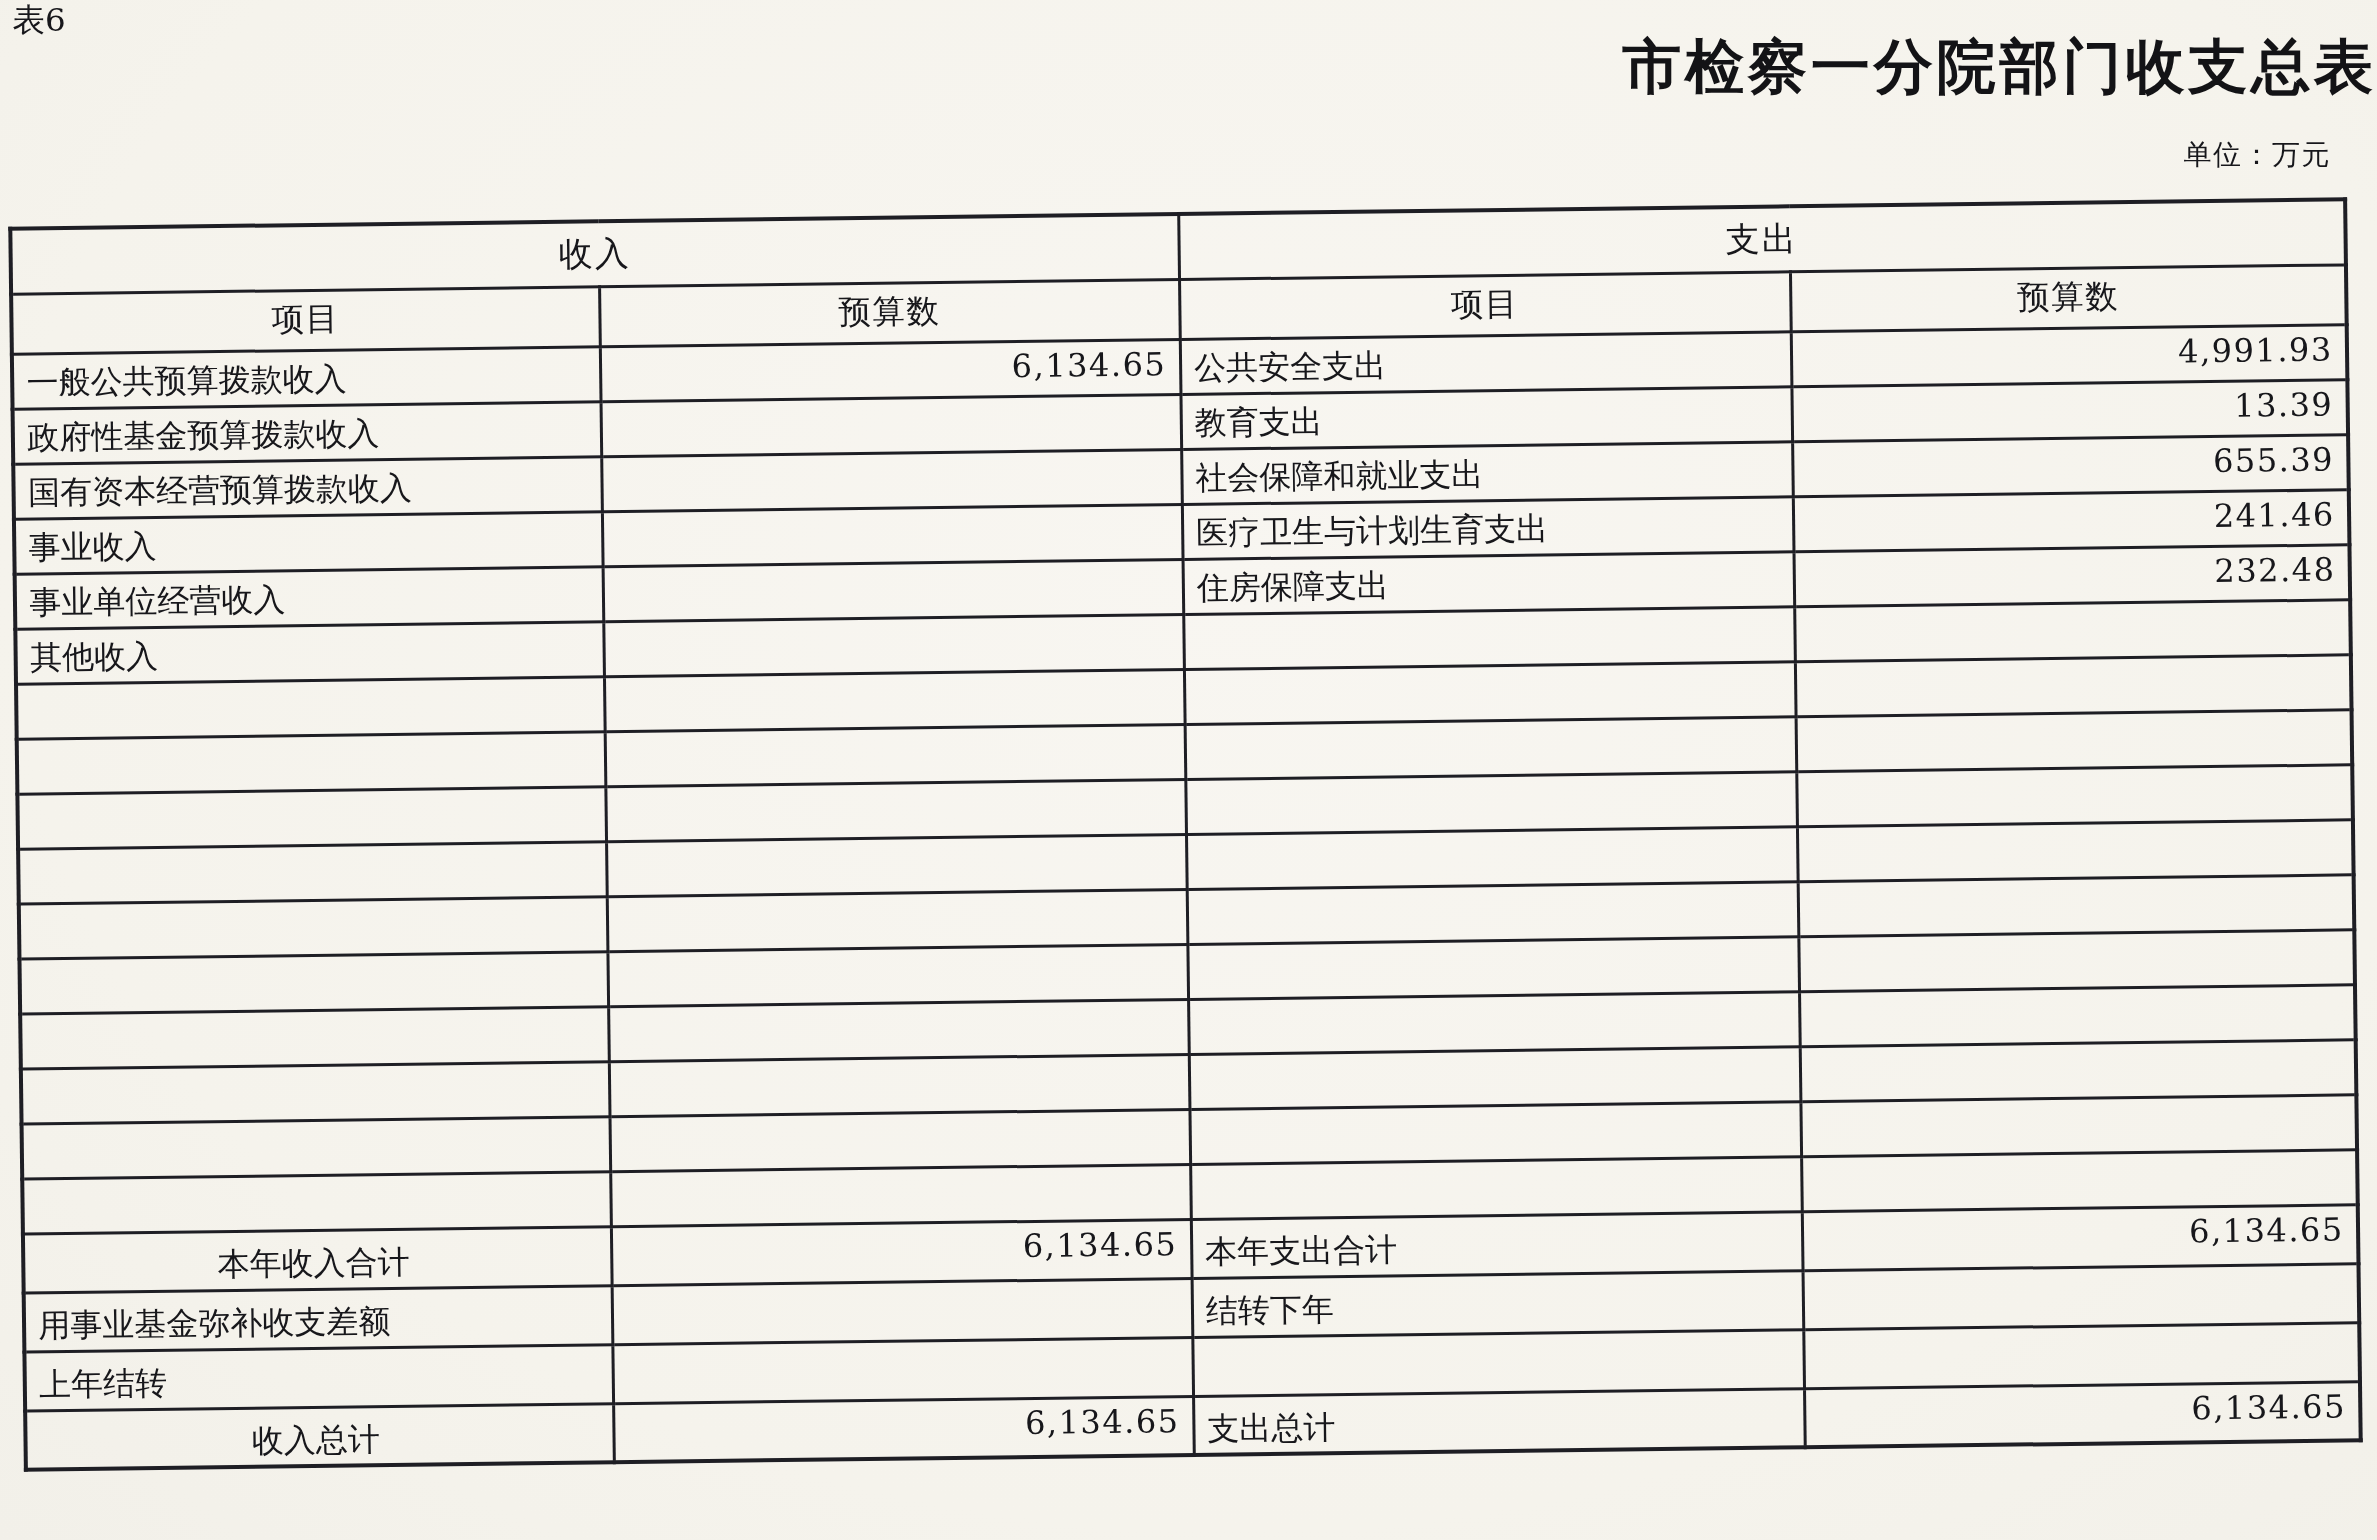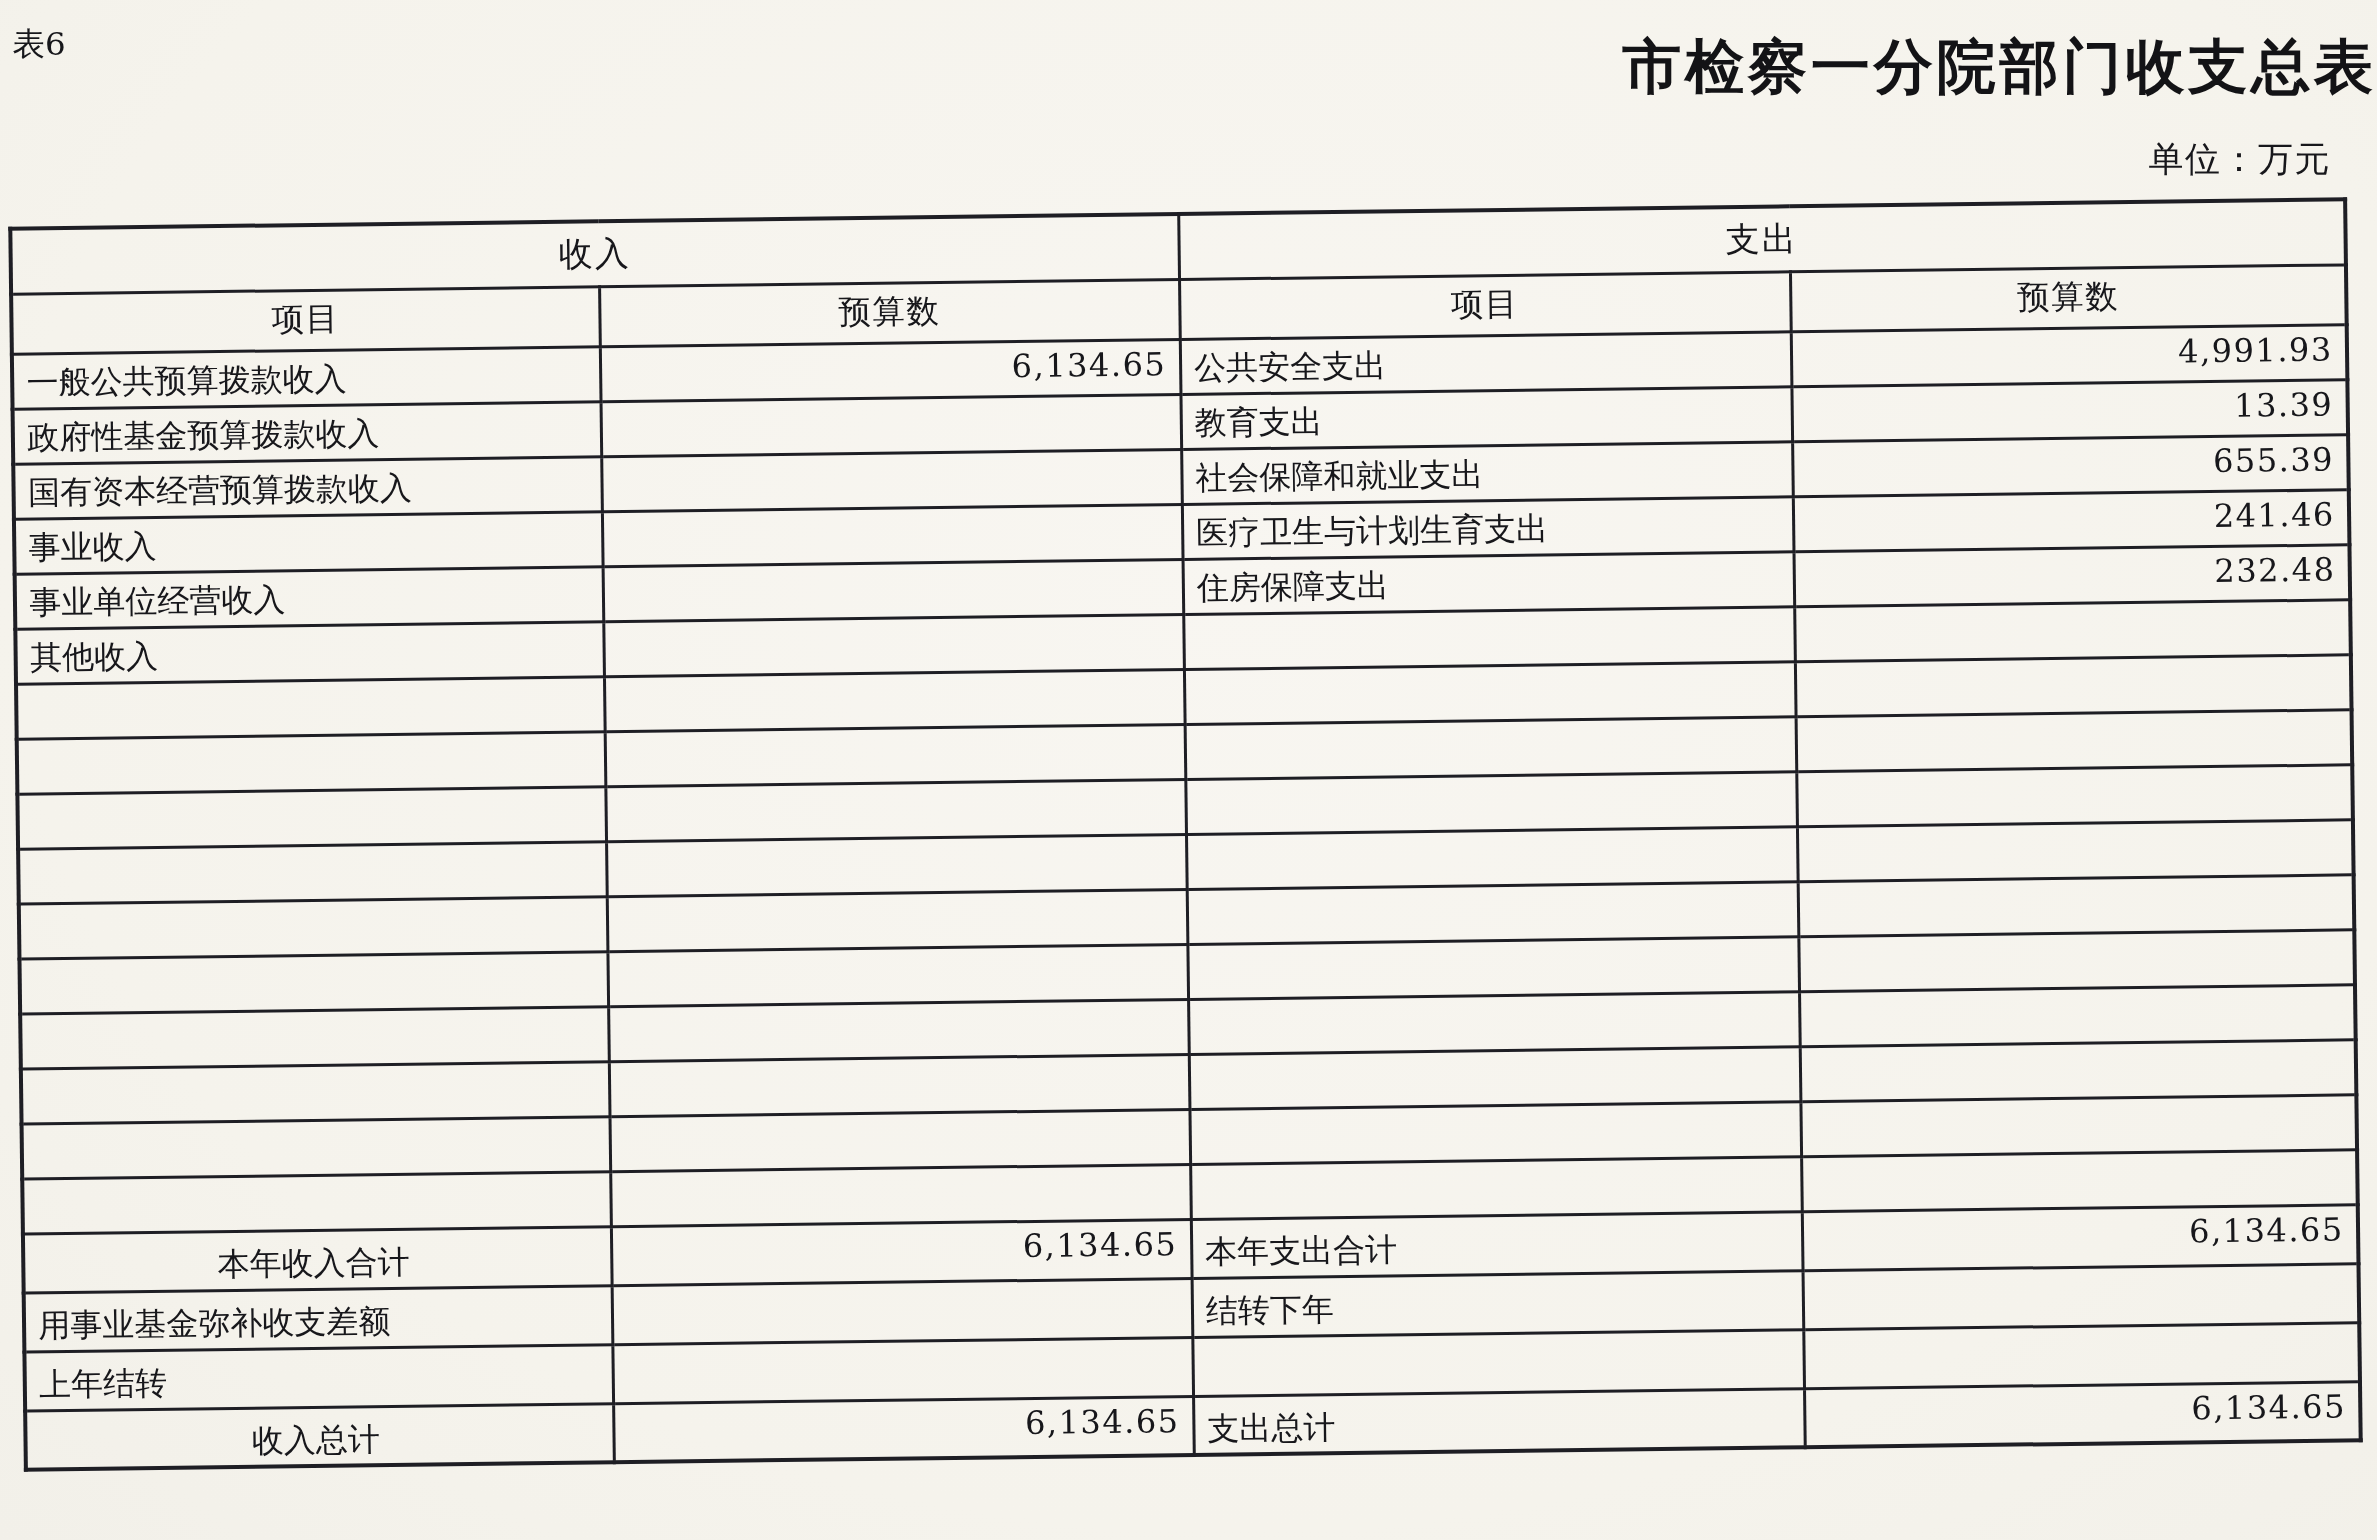--- a/index.html
+++ b/index.html
@@ -14,42 +14,41 @@
     font-family: "DejaVu Serif", "Liberation Serif", serif;
     color: var(--ink, #17171b);
   }
 
   .sheet-label {
     position: absolute;
     left: 12.4px;
     top: 3.1px;
     font-size: 32.5px;
     line-height: 1.1;
-    margin-top: 24px;
   }
 
   .doc-title {
     position: absolute;
     left: 0;
     right: 0;
     top: 28px;
     margin: 0;
     text-align: right;
     font-family: "DejaVu Sans", "Liberation Sans", sans-serif;
     font-weight: 700;
     font-size: 59px;
     letter-spacing: 3.9px;
     color: #131316;
   }
 
   .unit-note {
     position: absolute;
     right: 46px;
     top: 136px;
-    font-size: 35px;
+    font-size: 28px;
     letter-spacing: 1.5px;
   }
 
   .table-wrap {
     position: absolute;
     left: 15.5px;
     top: 212px;
     width: 2336px;
     transform: rotate(-0.72deg);
     transform-origin: 50% 50%;

